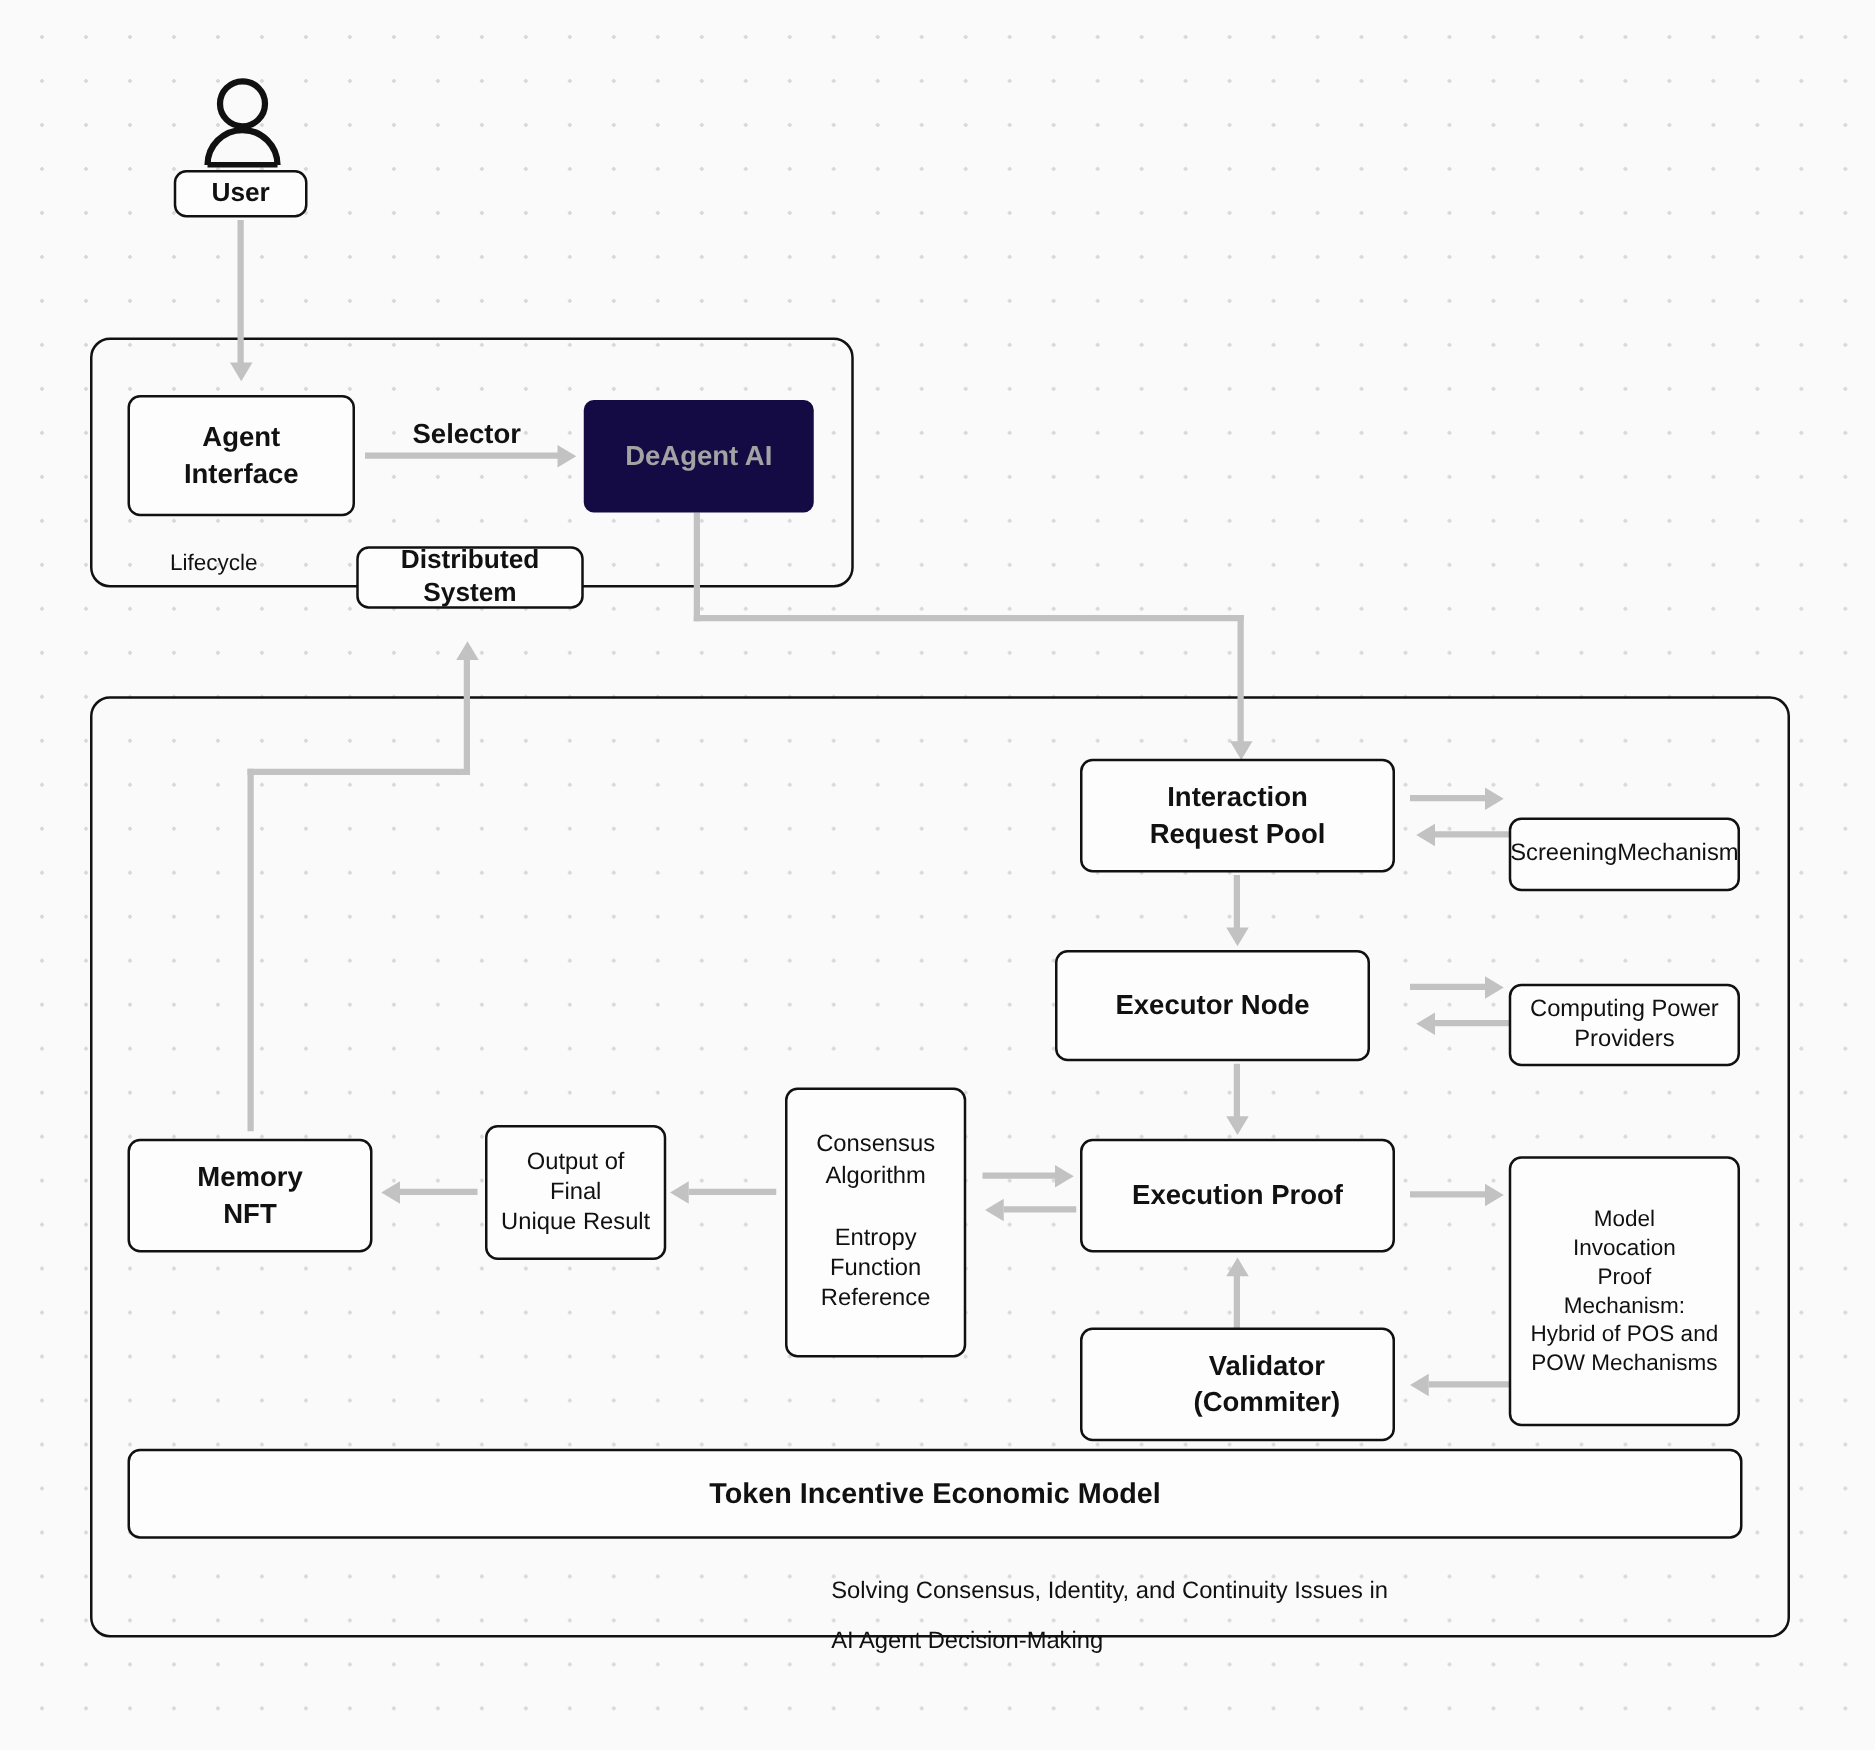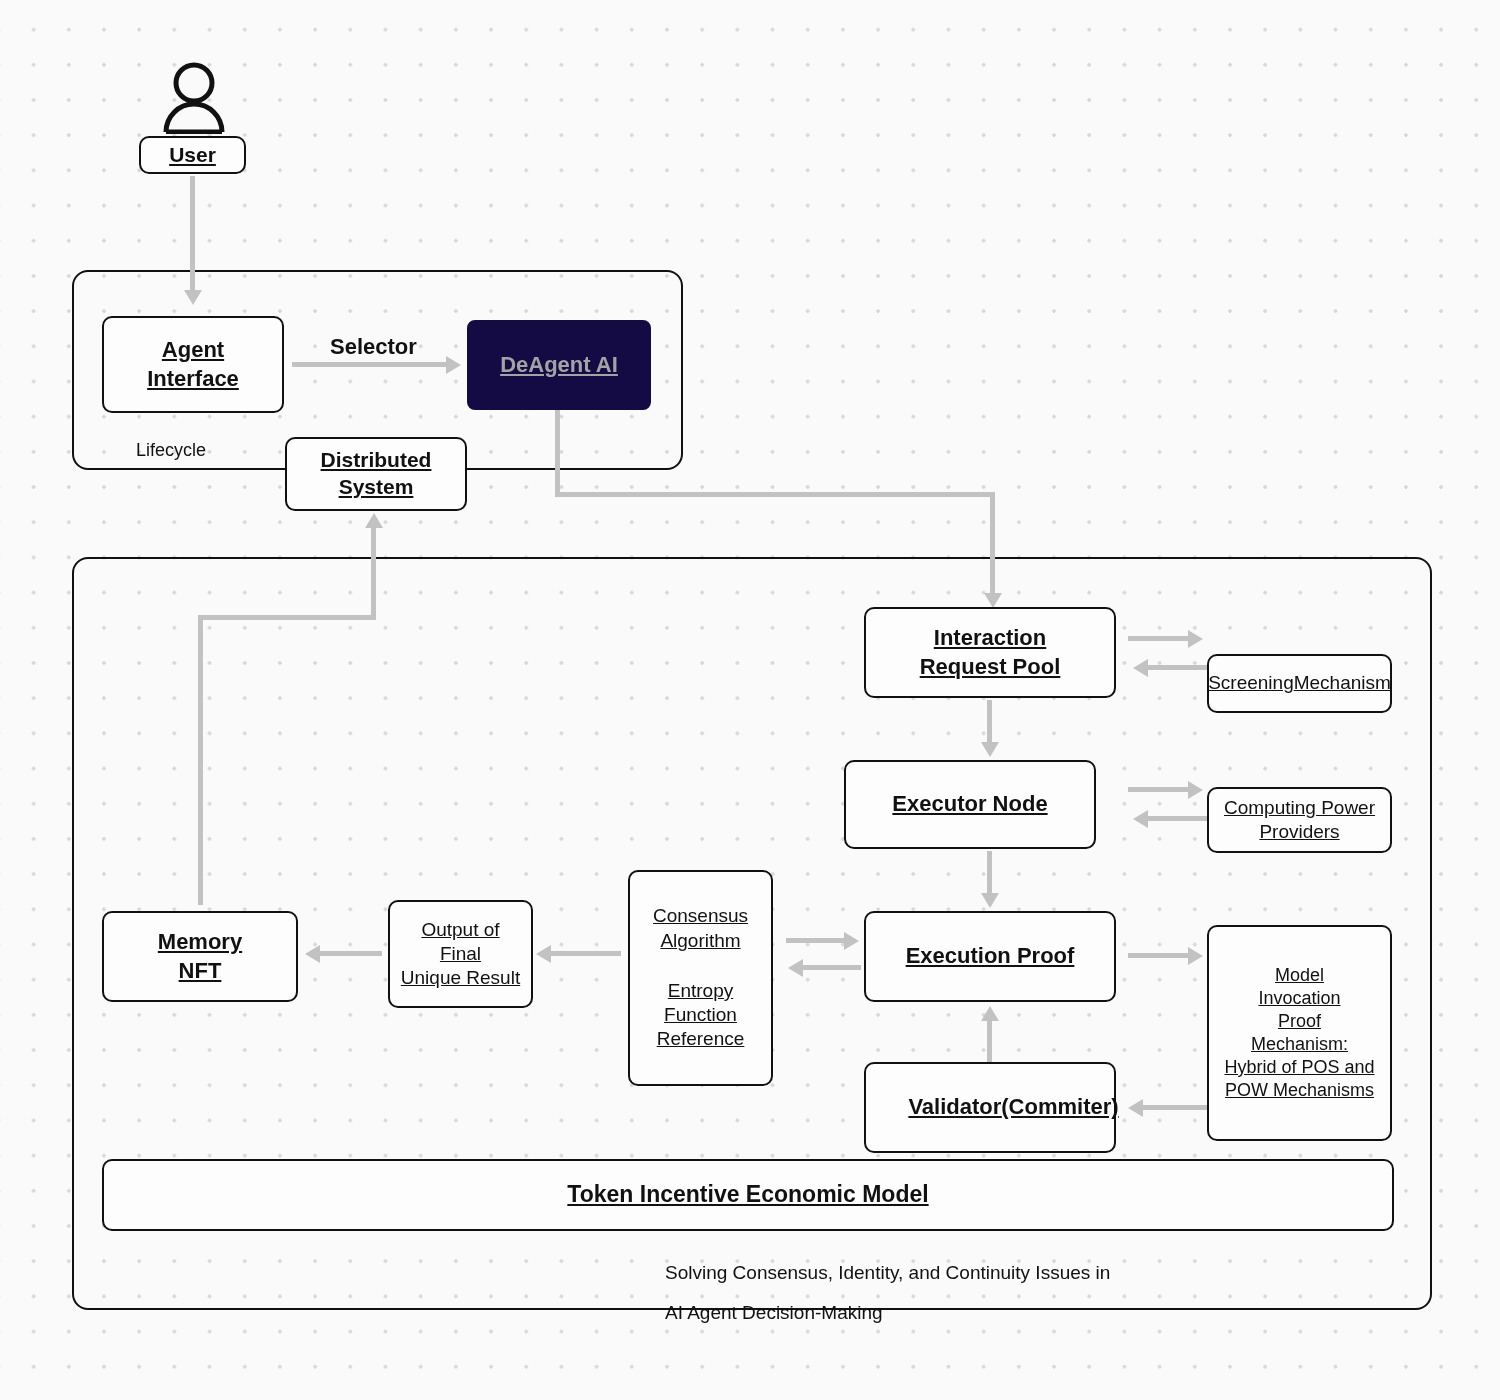--- a/index.html
+++ b/index.html
@@ -26,21 +26,20 @@
     border: 2.6px solid #111111;
     border-radius: 10px;
     background: #fdfdfd;
     display: flex;
     align-items: center;
     justify-content: center;
     text-align: center;
     color: #111111;
     line-height: 1.28;
     z-index: 5;
-    text-decoration: underline;
   }
   .node.bold   { font-weight: 700; }
   .node.plain  { font-weight: 400; }
 
   
   .group {
     position: absolute;
     box-sizing: border-box;
     border: 2.6px solid #111111;
     border-radius: 16px;
@@ -104,21 +103,21 @@
     <span>Agent</span>
     <span>Interface</span>
   </div>
 
   <div class="label" style="left:330px; top:334px; font-size:22px; font-weight:700;">Selector</div>
   <div class="hline" style="left:292px; top:362px; width:156px;"></div>
   <div class="arrowhead ah-right" style="left:446px; top:355.5px;"></div>
 
   <div class="node accent" style="left:467px; top:320px; width:184px; height:90px; font-size:22px; border-radius:8px;">DeAgent AI</div>
 
-  <div class="node bold" style="left:285px; top:437px; width:182px; height:74px; font-size:21px; flex-direction:column;">
+  <div class="node bold" style="left:285px; top:437px; width:182px; height:50px; font-size:21px; flex-direction:column;">
     <span>Distributed</span>
     <span>System</span>
   </div>
 
   <div class="vline" style="left:555px; top:410px; height:87px;"></div>
   <div class="hline" style="left:555px; top:492px; width:440px;"></div>
   <div class="vline" style="left:990px; top:492px; height:103px;"></div>
   <div class="arrowhead ah-down" style="left:983.5px; top:593px;"></div>
 
   <div class="group" style="left:72px; top:557px; width:1360px; height:753px;"></div>
@@ -166,21 +165,21 @@
     <span>Hybrid of POS and</span>
     <span>POW Mechanisms</span>
   </div>
 
   <div class="hline" style="left:1128px; top:953px; width:62px;"></div>
   <div class="arrowhead ah-right" style="left:1188px; top:946.5px;"></div>
 
   <div class="hline" style="left:1143px; top:1105px; width:65px;"></div>
   <div class="arrowhead ah-left" style="left:1128px; top:1098.5px;"></div>
 
-  <div class="node bold" style="left:864px; top:1062px; width:252px; height:91px; font-size:22px; flex-direction:row;padding-left:47px;">
+  <div class="node bold" style="left:864px; top:1062px; width:252px; height:91px; font-size:22px; flex-direction:column;padding-left:47px;">
     <span>Validator</span>
     <span>(Commiter)</span>
   </div>
 
   <div class="vline" style="left:987px; top:1018px; height:45px;"></div>
   <div class="arrowhead ah-up" style="left:980.5px; top:1006px;"></div>
 
   <div class="node plain" style="left:628px; top:846px; width:145px; height:216px; font-size:19px; flex-direction:column; justify-content:center;margin-top:24px;">
     <span>Consensus</span>
     <span>Algorithm</span>

